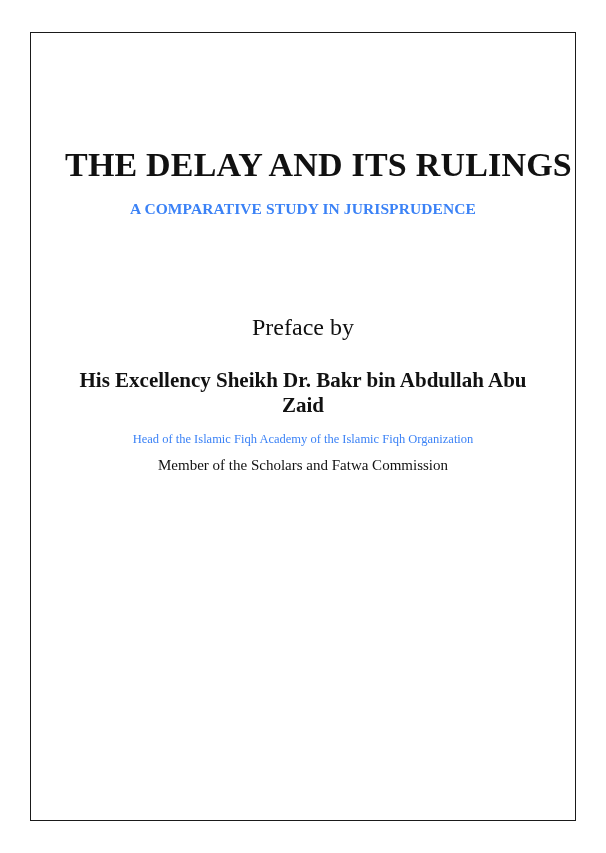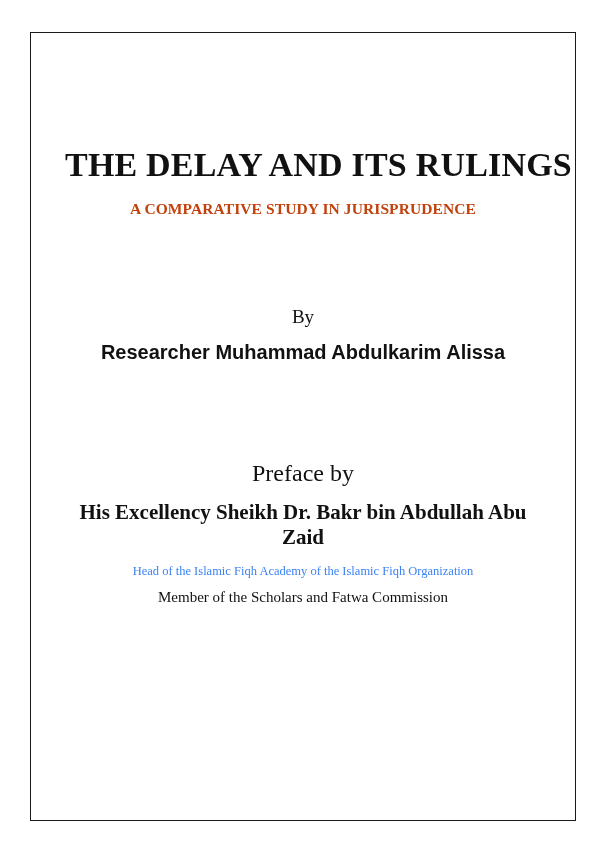--- a/index.html
+++ b/index.html
@@ -54,21 +54,21 @@
   .main-title .line {
     display: block;
     white-space: nowrap;
   }
   .subtitle {
     margin-top: 12px;
     font-family: "Liberation Serif", serif;
     font-weight: bold;
     font-size: 15.5px;
     letter-spacing: 0.1px;
-    color: #c2410c;
+    color: #3b82f6;
   }
   .author-block {
     margin-top: 88px;
   }
   .by-label {
     font-family: "Liberation Serif", serif;
     font-size: 19px;
     color: #111111;
   }
   .author-name {
@@ -80,21 +80,21 @@
   }
   .preface-block {
     margin-top: 96px;
   }
   .preface-label {
     font-family: "Liberation Serif", serif;
     font-size: 24px;
     color: #111111;
   }
   .preface-name {
-    margin-top: 13px;
+    margin-top: 27px;
     font-family: "Liberation Serif", serif;
     font-weight: bold;
     font-size: 21px;
     color: #111111;
   }
   .preface-role-1 {
     margin-top: 14px;
     font-family: "Liberation Serif", serif;
     font-size: 12.5px;
     color: #3b82f6;
@@ -114,24 +114,20 @@
 
   <div class="content">
 
     <div class="title-block">
       <div class="main-title">
         <span class="line">THE DELAY AND ITS RULINGS</span>
       </div>
       <div class="subtitle">A COMPARATIVE STUDY IN JURISPRUDENCE</div>
     </div>
 
-    <div class="author-block">
-      <div class="by-label">By</div>
-      <div class="author-name">Researcher Muhammad Abdulkarim Alissa</div>
-    </div>
 
     <div class="preface-block">
       <div class="preface-label">Preface by</div>
       <div class="preface-name">His Excellency Sheikh Dr. Bakr bin Abdullah Abu Zaid</div>
       <div class="preface-role-1">Head of the Islamic Fiqh Academy of the Islamic Fiqh Organization</div>
       <div class="preface-role-2">Member of the Scholars and Fatwa Commission</div>
     </div>
 
   </div>
 </div>

